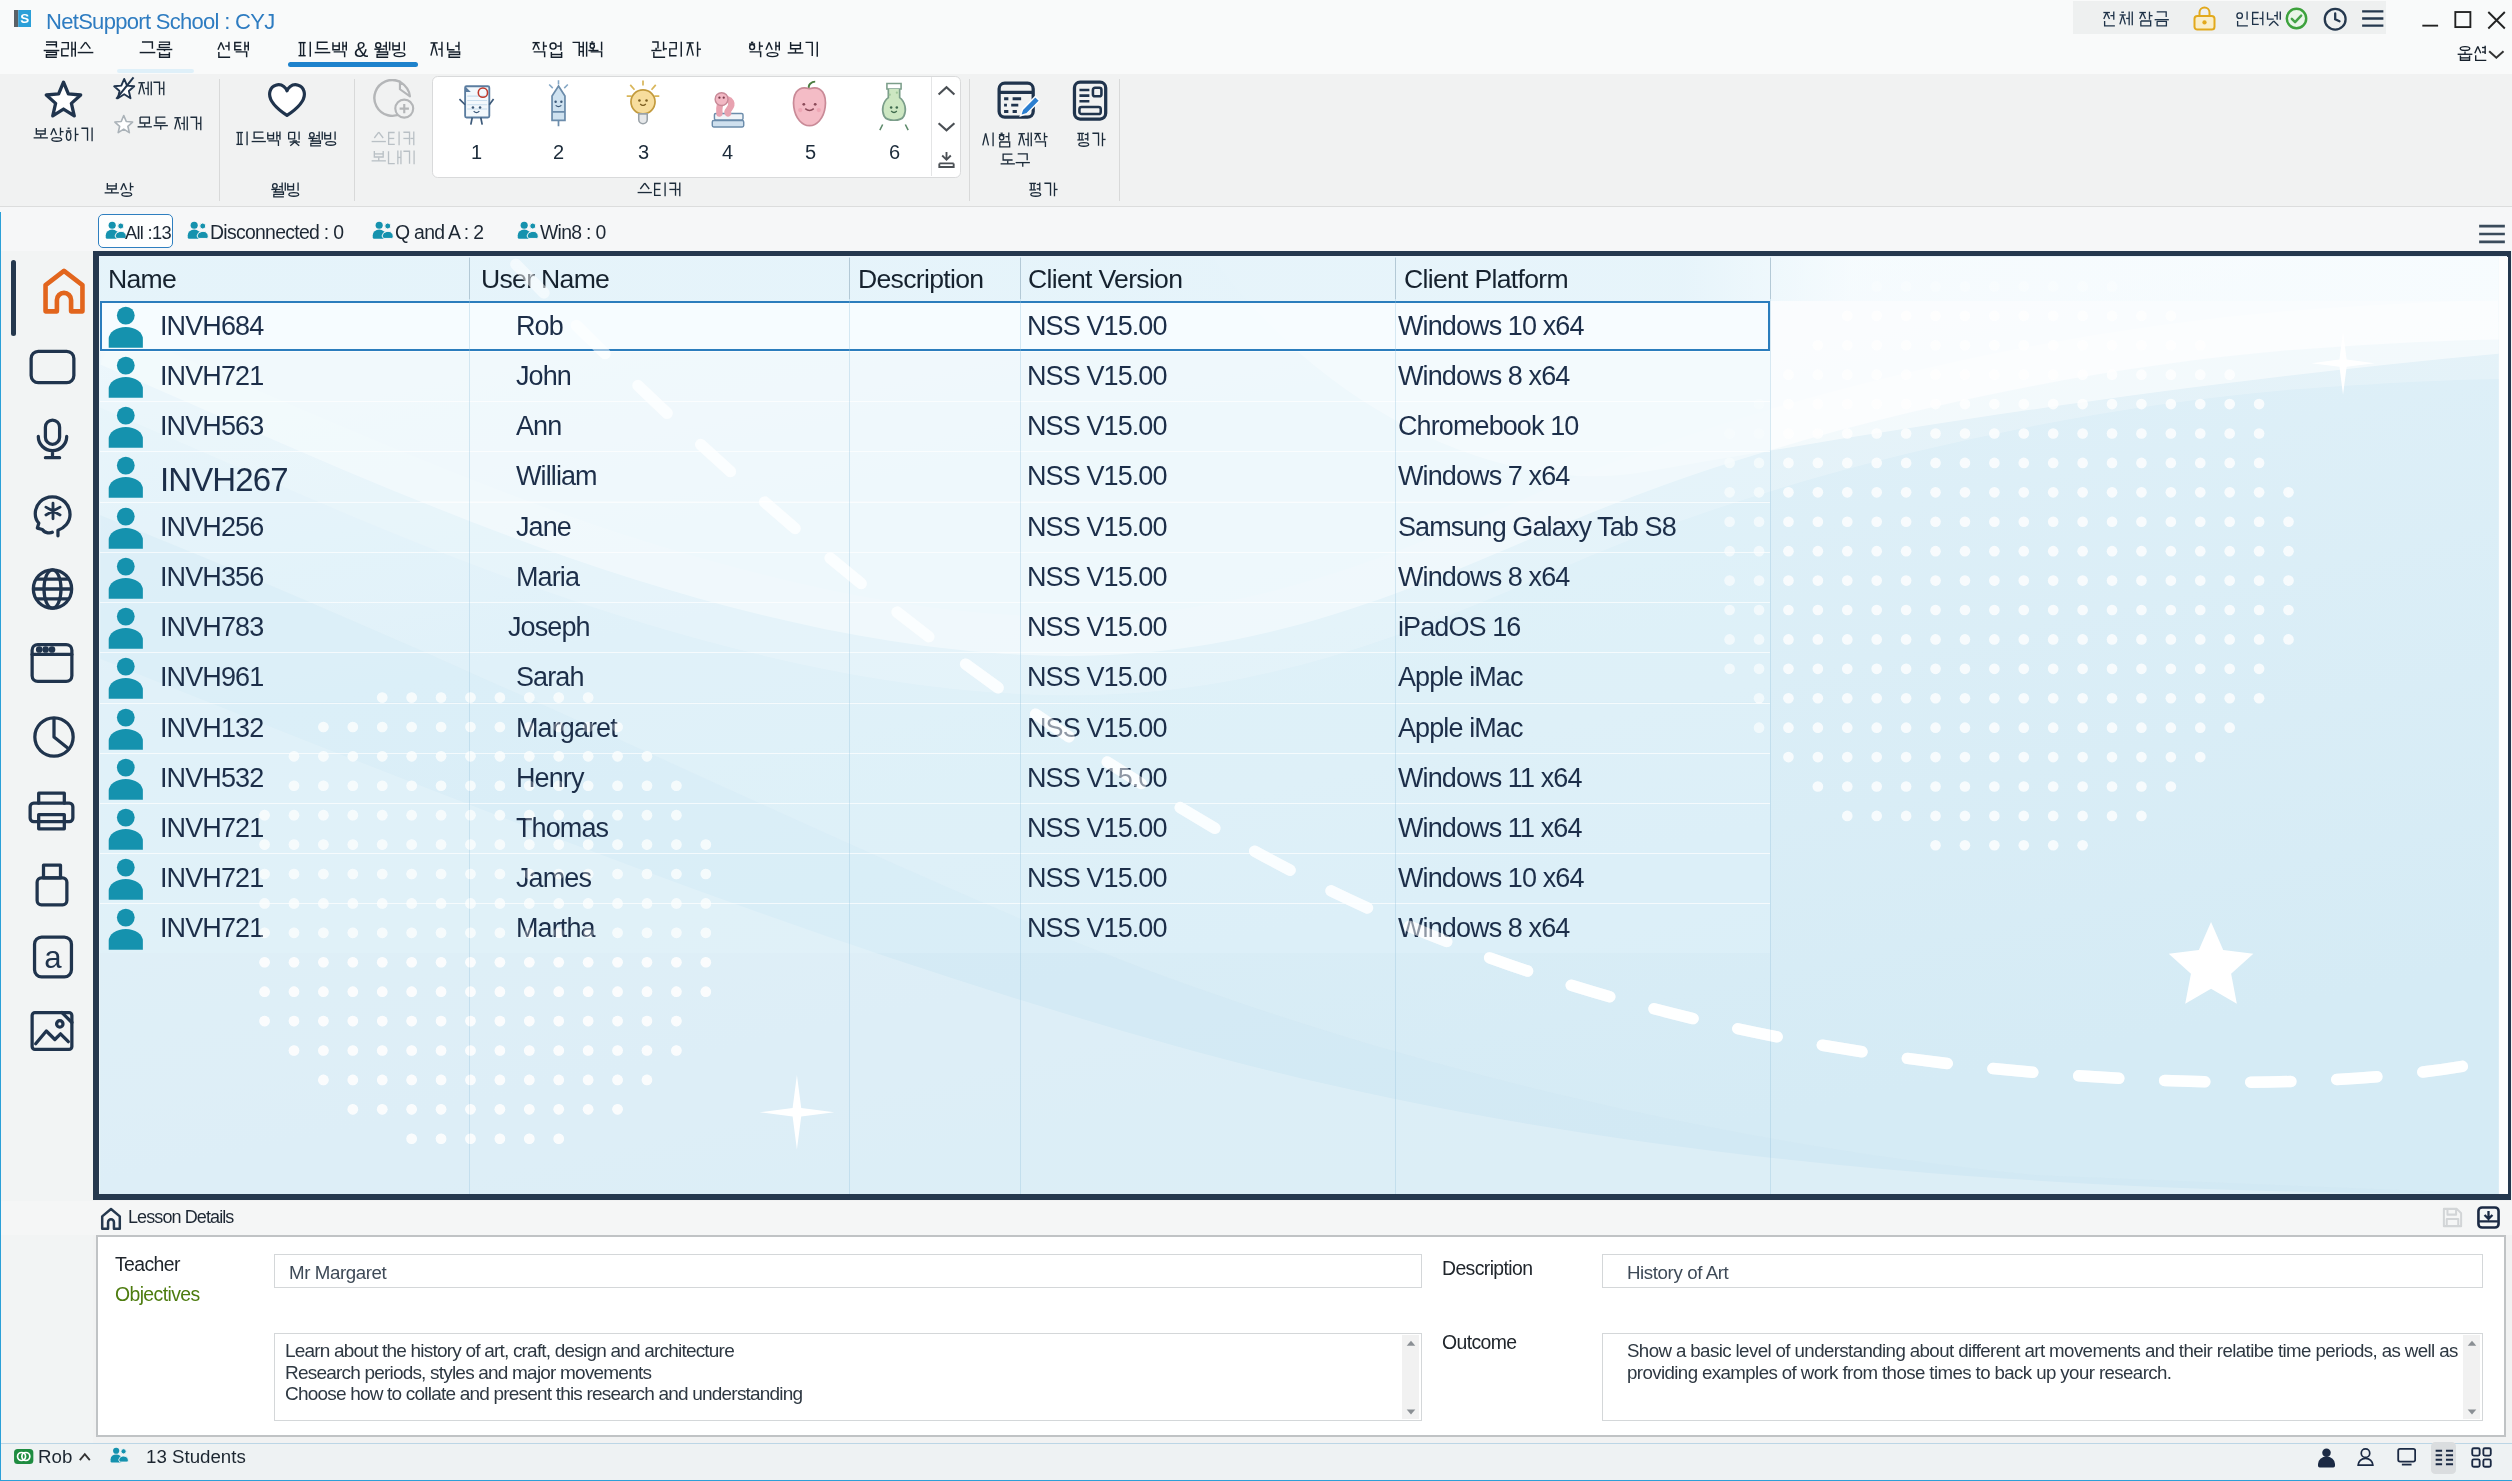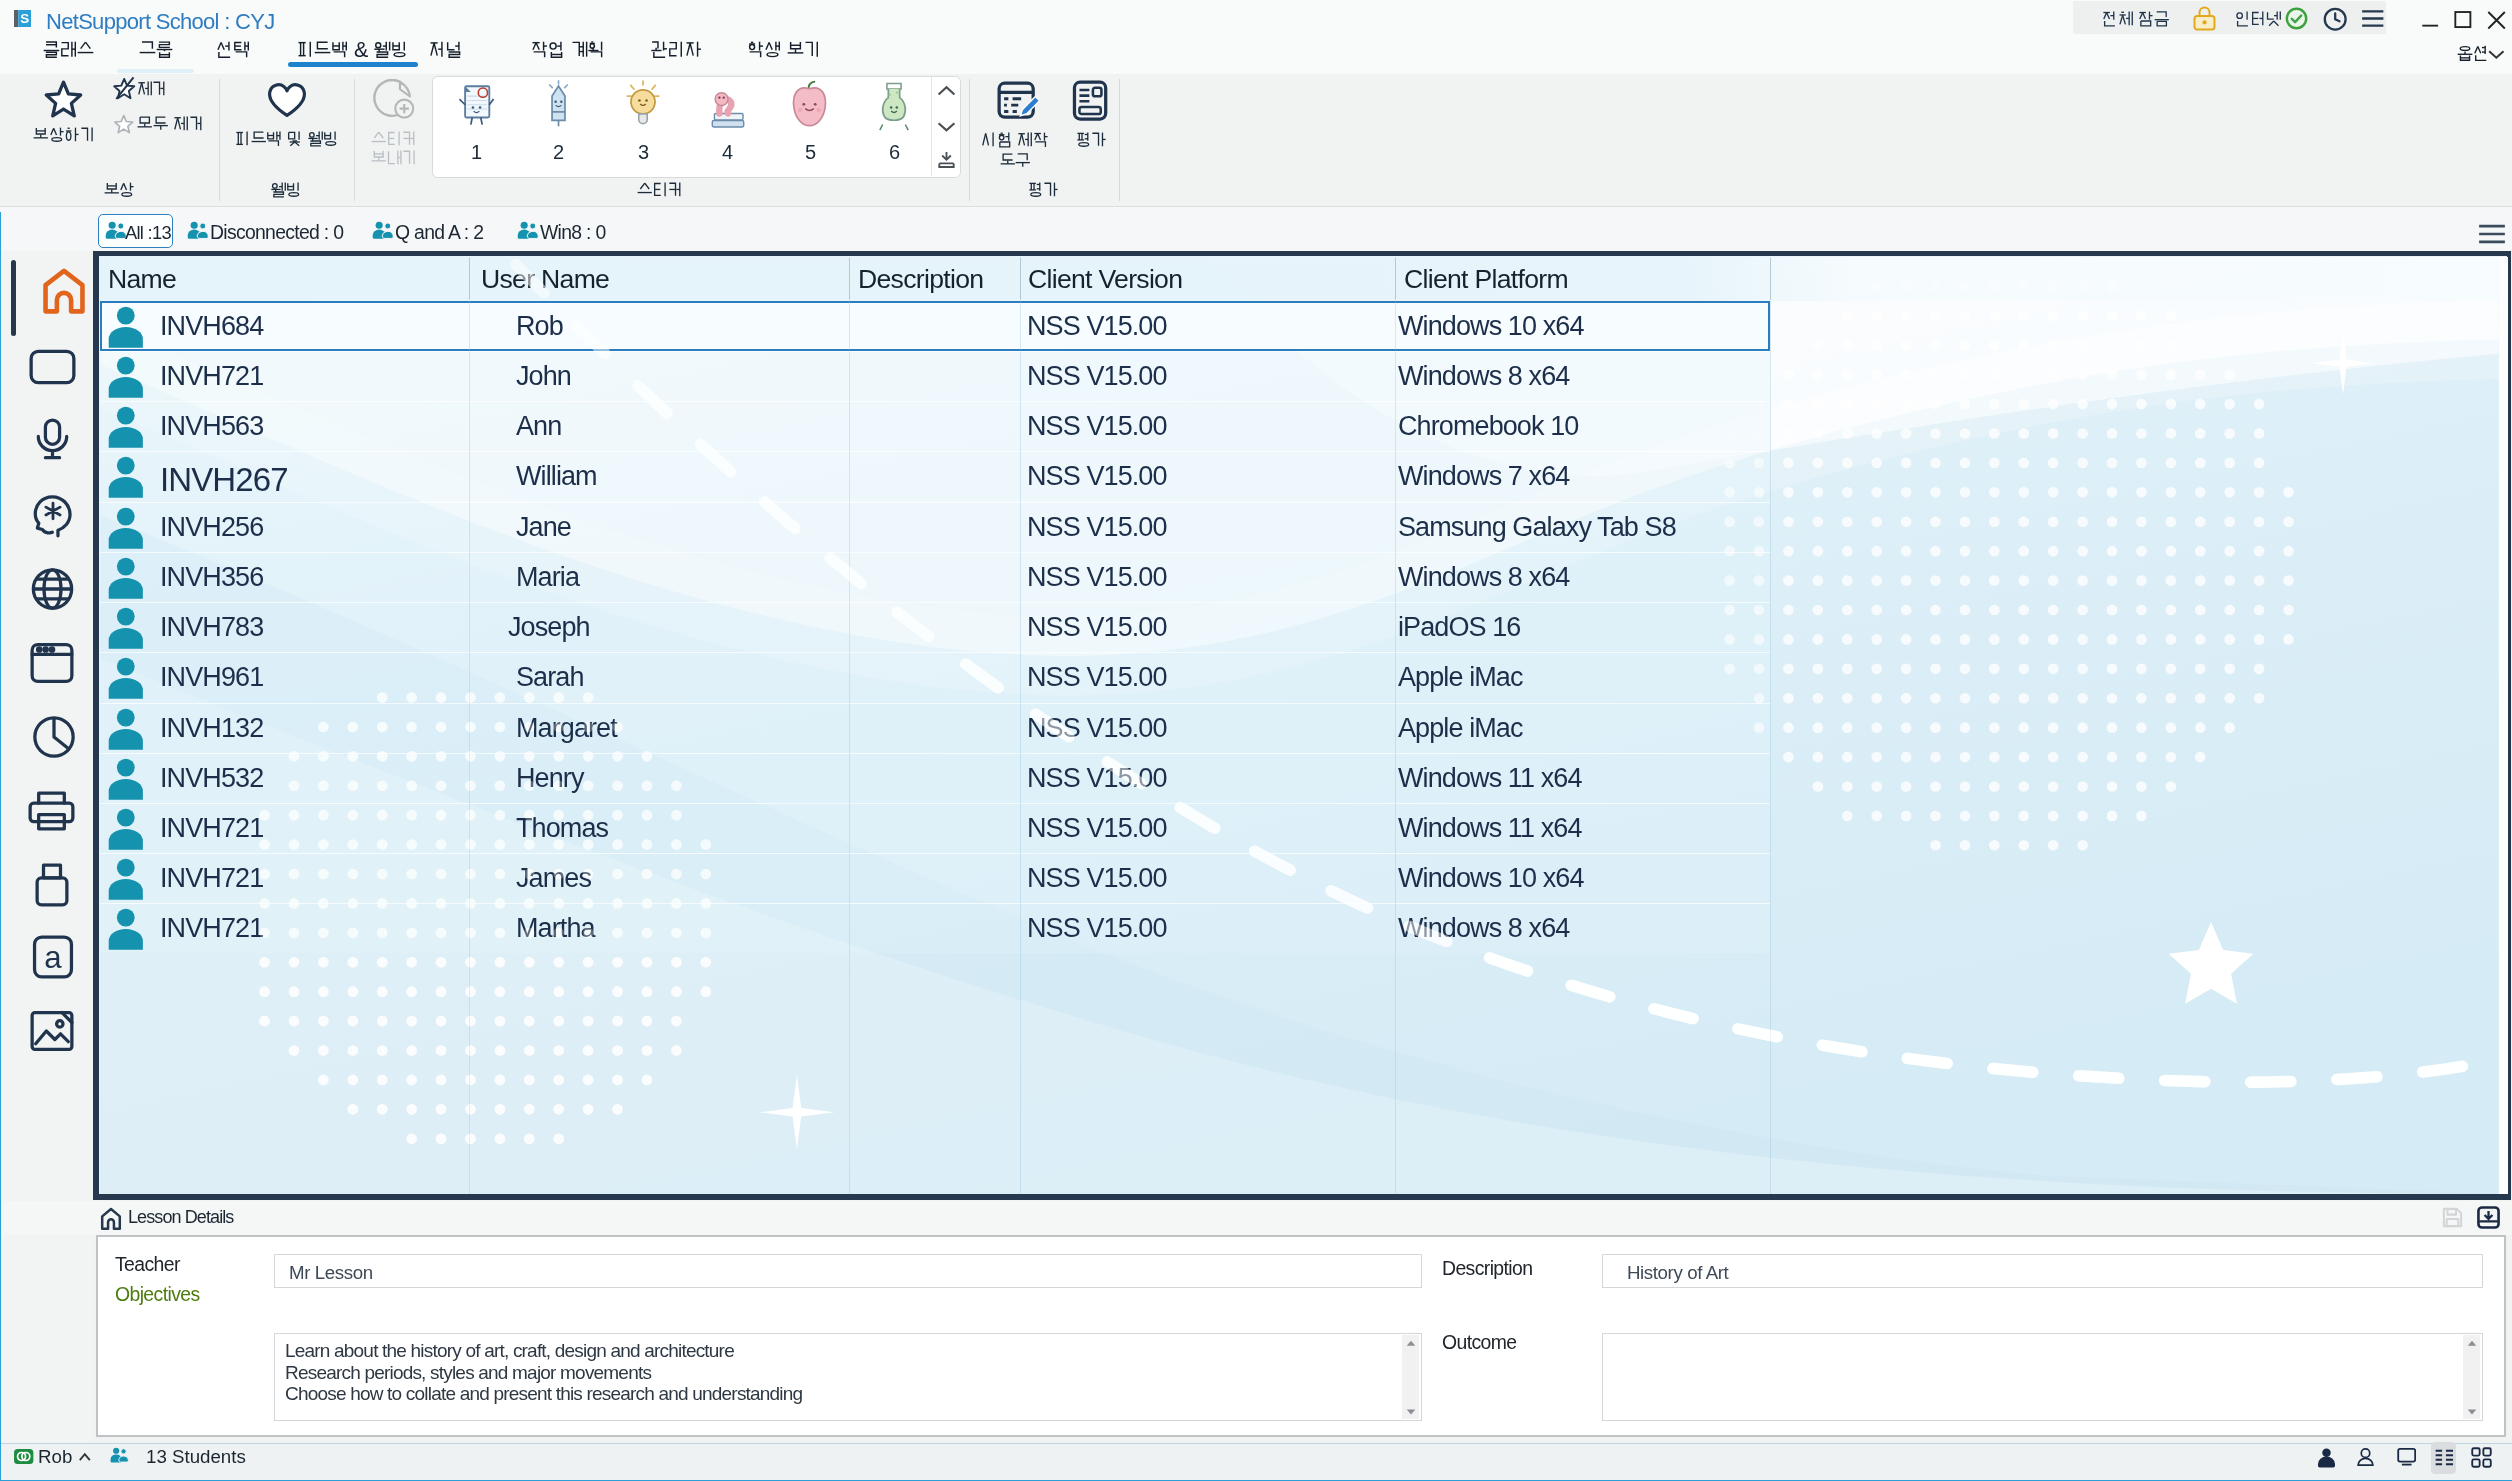--- a/index.html
+++ b/index.html
@@ -1769,29 +1769,30 @@
  <path d="M4 4 H22 L28 10 V28 H4 Z M9 4 V12 H21 V4 M8 28 V18 H24 V28" fill="none" stroke="#d2d5d7" stroke-width="2.8" stroke-linejoin="round"></path>
 </svg>
 <svg class="ab" style="left:2477px;top:1206px" width="23" height="23" viewBox="0 0 32 32">
  <rect x="2" y="2" width="28" height="28" rx="5" fill="none" stroke="#1b2a44" stroke-width="3.6"></rect>
  <path d="M16 7 V17 M10.5 12.5 L16 18 L21.5 12.5 M3 21.5 H29" fill="none" stroke="#1b2a44" stroke-width="3.2"></path>
 </svg>
 
 <div class="ab" style="left:96px;top:1235px;width:2410px;height:202px;background:#fff;border:2.2px solid #c0c3c5;box-sizing:border-box;"></div>
 <div class="ab txt" style="left:115px;top:1253px;font-size:19.4px;letter-spacing:-0.6px;color:#20262c;">Teacher</div>
 <div class="ab" style="left:274px;top:1254px;width:1148px;height:34px;background:#fff;border:1.4px solid #d4d7d9;box-sizing:border-box;"></div>
-<div class="ab txt" style="left:289px;top:1262px;font-size:18.7px;letter-spacing:-0.4px;color:#3e4a57;">Mr Lesson</div>
+<div class="ab txt" style="left:289px;top:1262px;font-size:18.7px;letter-spacing:-0.4px;color:#3e4a57;">Mr Margaret</div>
 <div class="ab txt" style="left:1442px;top:1257px;font-size:19.4px;letter-spacing:-0.6px;color:#20262c;">Description</div>
 <div class="ab" style="left:1602px;top:1254px;width:881px;height:34px;background:#fff;border:1.4px solid #d4d7d9;box-sizing:border-box;"></div>
 <div class="ab txt" style="left:1627px;top:1262px;font-size:18.7px;letter-spacing:-0.4px;color:#3e4a57;">History of Art</div>
 <div class="ab txt" style="left:115px;top:1283px;font-size:19.4px;letter-spacing:-0.6px;color:#4d7c0f;">Objectives</div>
 <div class="ab" style="left:274px;top:1333px;width:1148px;height:88px;background:#fff;border:1.4px solid #d4d7d9;box-sizing:border-box;"></div>
 <div class="ab" style="left:285px;top:1340px;font-size:19px;letter-spacing:-0.8px;color:#2e3842;line-height:21.5px;">Learn about the history of art, craft, design and architecture<br>Research periods, styles and major movements<br>Choose how to collate and present this research and understanding</div>
 <div class="ab txt" style="left:1442px;top:1331px;font-size:19.4px;letter-spacing:-0.6px;color:#20262c;">Outcome</div>
 <div class="ab" style="left:1602px;top:1333px;width:881px;height:88px;background:#fff;border:1.4px solid #d4d7d9;box-sizing:border-box;"></div>
+<div class="ab" style="left:1627px;top:1340px;font-size:18.7px;letter-spacing:-0.6px;color:#2e3842;line-height:21.5px;width:854px;">Show a basic level of understanding about different art movements and their relatibe time periods, as well as<br>providing examples of work from those times to back up your research.</div>
 <div id="scrollbars">
       <div class="ab" style="left:1402px;top:1335px;width:17px;height:84px;background:#f1f1f1;"></div>
       <svg class="ab" style="left:1406px;top:1340px" width="10" height="7.2" viewBox="0 0 14 10">
         <path d="M1 8 L7 1 L13 8 Z" fill="#8a8f94"></path>
       </svg>
       <svg class="ab" style="left:1406px;top:1408px" width="10" height="7.2" viewBox="0 0 14 10">
         <path d="M1 2 L7 9 L13 2 Z" fill="#8a8f94"></path>
       </svg>
       <div class="ab" style="left:2463px;top:1335px;width:17px;height:84px;background:#f1f1f1;"></div>
       <svg class="ab" style="left:2467px;top:1340px" width="10" height="7.2" viewBox="0 0 14 10">

